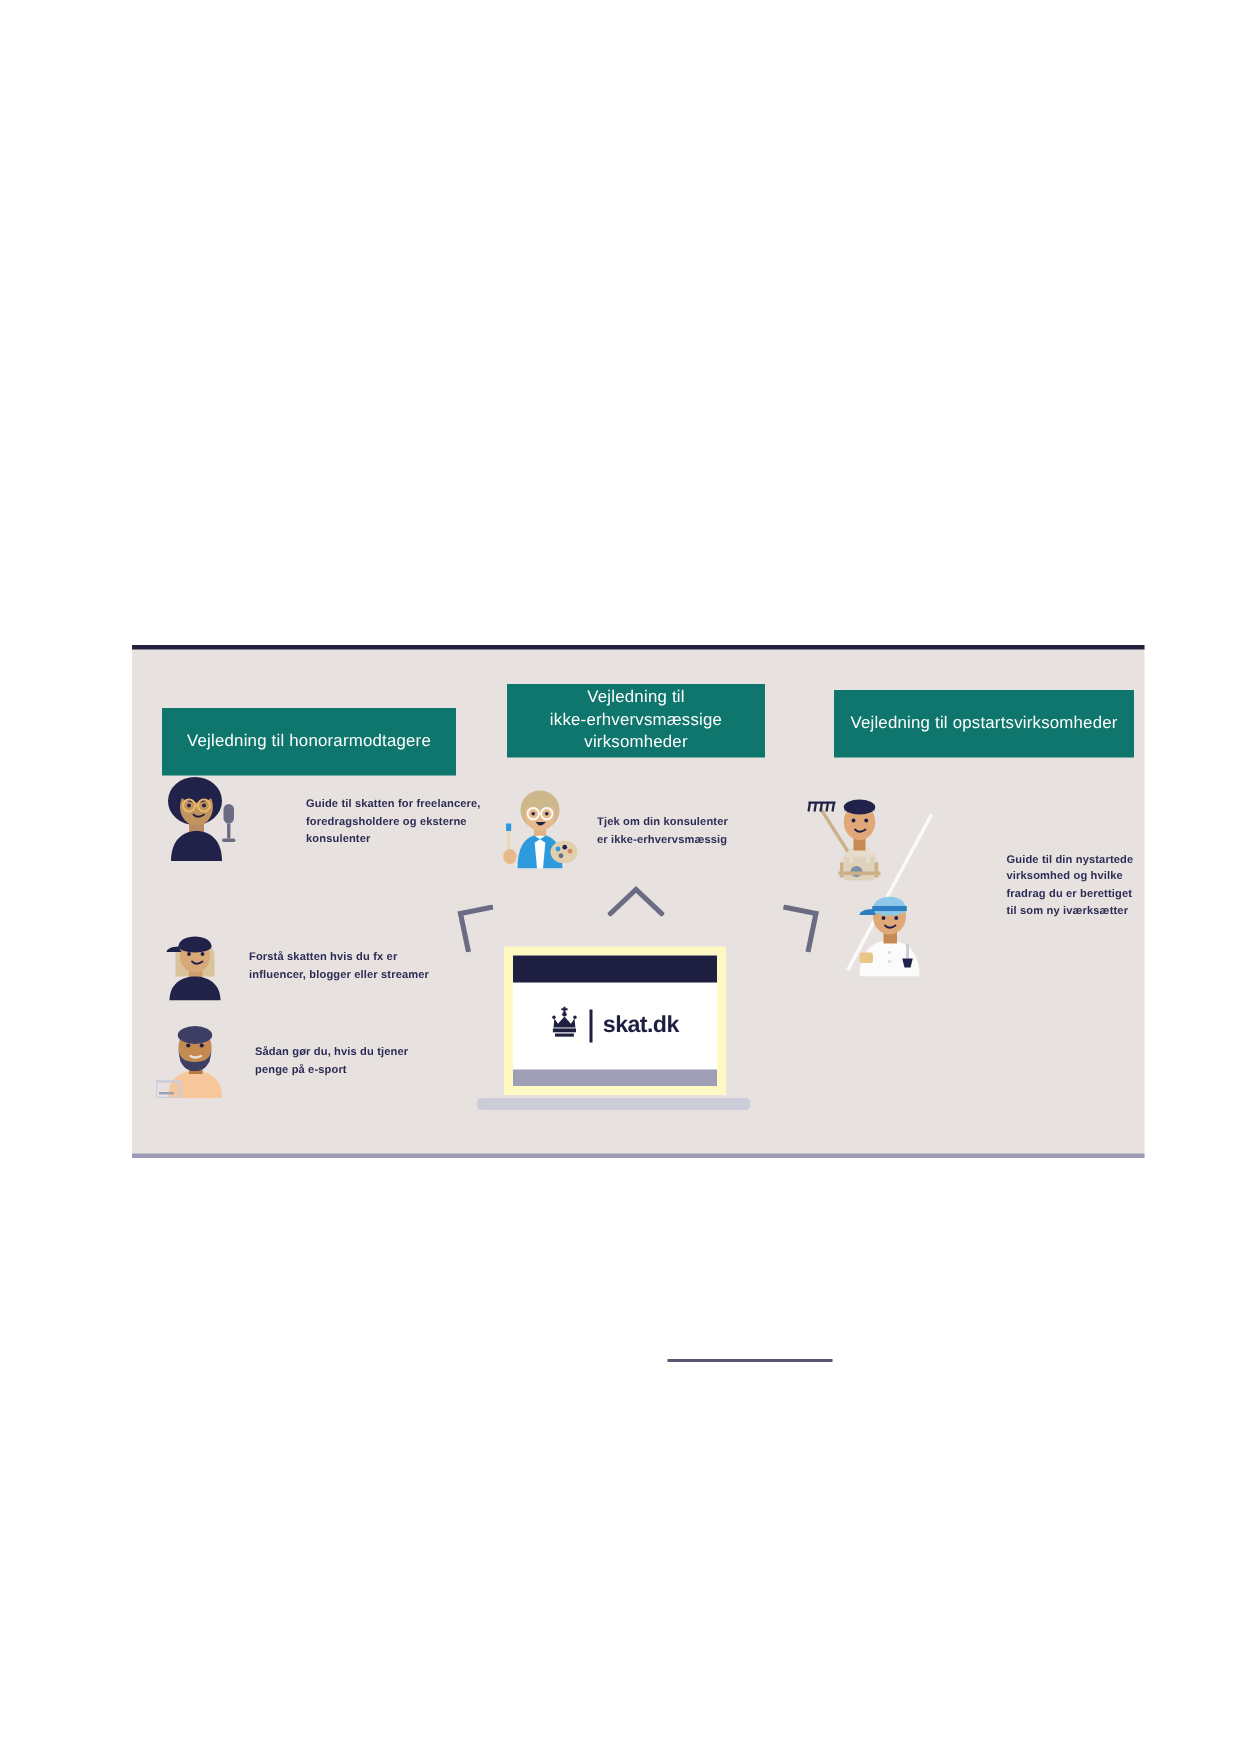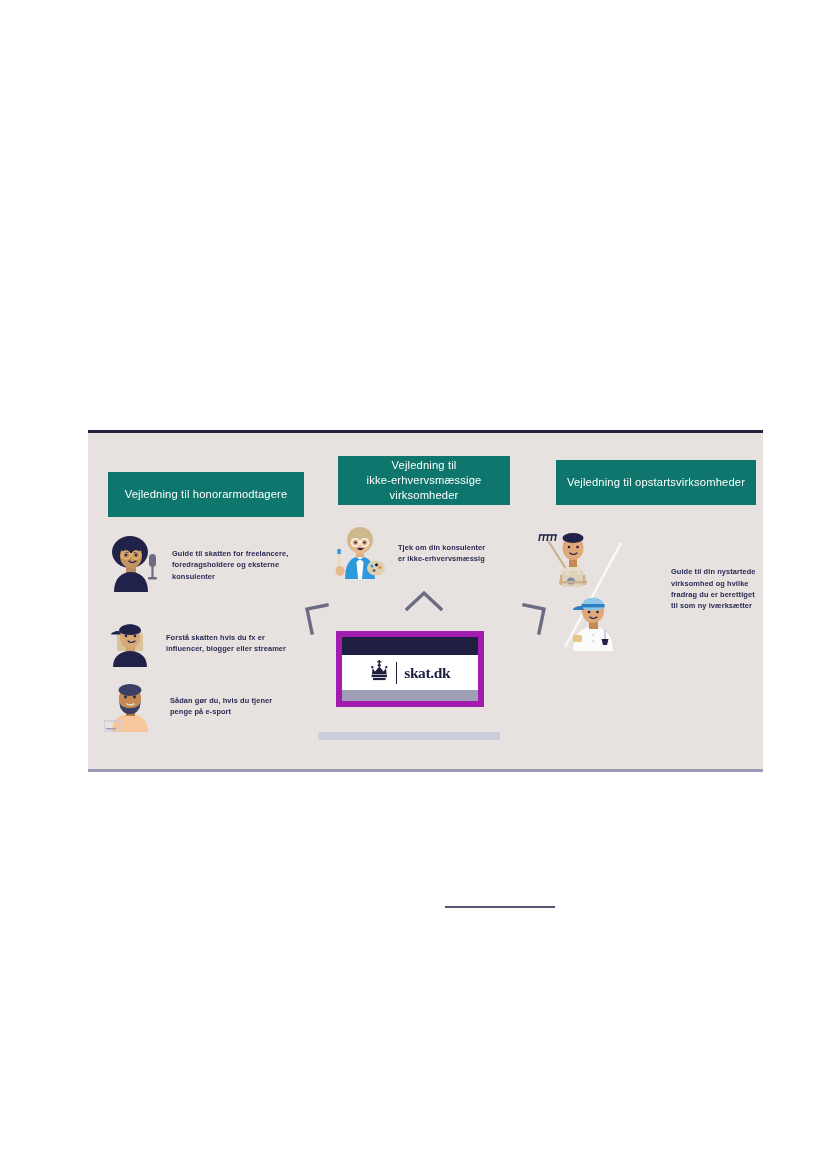--- a/index.html
+++ b/index.html
@@ -59,21 +59,21 @@
     font-size: 7.4px;
     font-weight: bold;
     line-height: 11.4px;
     letter-spacing: 0.1px;
     white-space: pre-line;
   }
 
   .art { position: relative; flex: 0 0 auto; }
 
   
-  #item-l1 { left: 16px;  top: 101px;  }
+  #item-l1 { left: 16px;  top: 83px; gap: 32px;  }
   #item-l2 { left: 16px;  top: 182px; }
   #item-l3 { left: 16px;  top: 243px; }
   #item-m1 { left: 247px; top: 90px;  }
   #item-r1 { left: 447px; top: 90px;  }
 
   #item-l1 .caption { margin-left: 8px; }
   #item-l2 .caption { margin-left: 6px; }
   #item-l3 .caption { margin-left: 8px; }
   #item-m1 .caption { margin-left: 9px; }
   #item-r1 .caption { margin-left: 26px; }
@@ -82,25 +82,24 @@
   #laptop {
     position: absolute;
     left: 230px;
     top: 198px;
     width: 182px;
     height: 118px;
   }
   #laptop-body {
     position: absolute;
     left: 18px; top: 0;
-    width: 148px; height: 76px;
-    background: #a21caf;
+    width: 148px; height: 99px;
+    background: #fef9c3;
     box-sizing: border-box;
     padding: 6px;
-    font-family: Liberation Serif, serif;
   }
   #laptop-screen {
     width: 100%; height: 100%;
     background: #ffffff;
     display: flex;
     flex-direction: column;
   }
   #screen-topbar { height: 18px; background: #1e1f41; flex: 0 0 auto; }
   #screen-content {
     flex: 1 1 auto;

